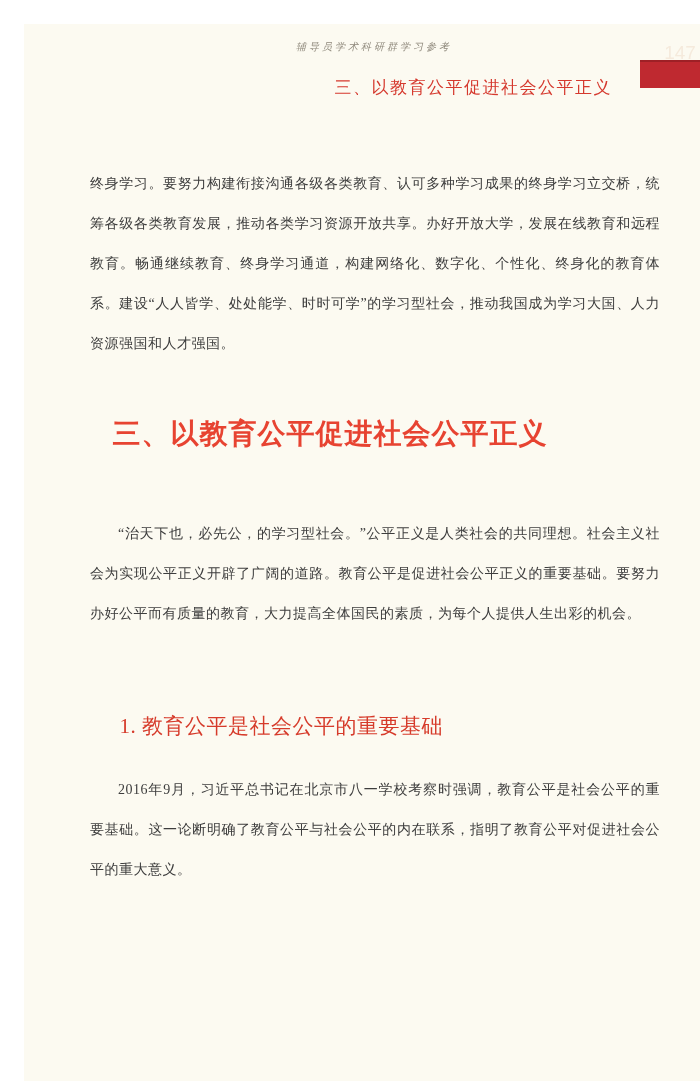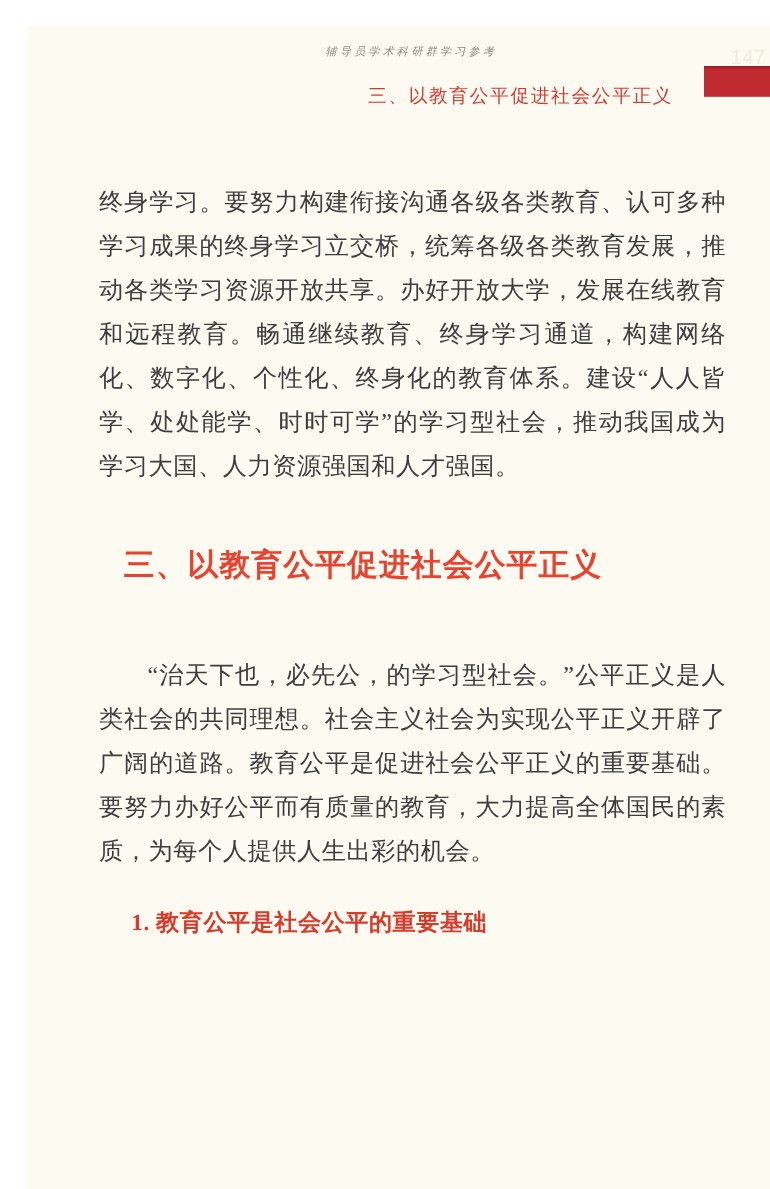--- a/index.html
+++ b/index.html
@@ -70,46 +70,47 @@
     color: var(--page-box-text);
   }
   
   .content {
     position: absolute;
     top: 116px;
     left: 42px;
     right: 40px;
   }
   .body-para {
-    font-size: 22px;
+    font-size: 14px;
     line-height: 40px;
     letter-spacing: 0.5px;
     color: var(--body-text);
     text-align: justify;
     text-justify: inter-ideograph;
   }
   .body-para.indent { text-indent: 2em; }
   .section-heading {
     font-family: "Liberation Sans", "DejaVu Sans", sans-serif;
     font-size: 28px;
     font-weight: bold;
     line-height: 40px;
     letter-spacing: 1px;
     color: var(--heading-red);
     text-align: center;
     transform: translateX(-45px);
     margin: 26px 0 36px 0;
   }
   .subsection-heading {
     font-size: 21px;
-    font-weight: bold;
+    font-weight: normal;
     line-height: 40px;
     letter-spacing: 0.5px;
     color: var(--subheading-red);
     text-indent: 1.4em;
+    margin-top: 48px;
   }
 </style>
 </head>
 <body>
 
 <div class="page">
 
   <div class="watermark">辅导员学术科研群学习参考</div>
 
   <div class="header-row">
@@ -122,16 +123,17 @@
   <div class="content">
 
     <p class="body-para">终身学习。要努力构建衔接沟通各级各类教育、认可多种学习成果的终身学习立交桥，统筹各级各类教育发展，推动各类学习资源开放共享。办好开放大学，发展在线教育和远程教育。畅通继续教育、终身学习通道，构建网络化、数字化、个性化、终身化的教育体系。建设“人人皆学、处处能学、时时可学”的学习型社会，推动我国成为学习大国、人力资源强国和人才强国。</p>
 
     <h1 class="section-heading">三、以教育公平促进社会公平正义</h1>
 
     <p class="body-para indent">“治天下也，必先公，的学习型社会。”公平正义是人类社会的共同理想。社会主义社会为实现公平正义开辟了广阔的道路。教育公平是促进社会公平正义的重要基础。要努力办好公平而有质量的教育，大力提高全体国民的素质，为每个人提供人生出彩的机会。</p>
 
     <h2 class="subsection-heading">1. 教育公平是社会公平的重要基础</h2>
 
+    <p class="body-para indent">2016年9月，习近平总书记在北京市八一学校考察时强调，教育公平是社会公平的重要基础。这一论断明确了教育公平与社会公平的内在联系，指明了教育公平对促进社会公平的重大意义。</p>
 
 
   </div>
 </div>
 
 </body></html>

